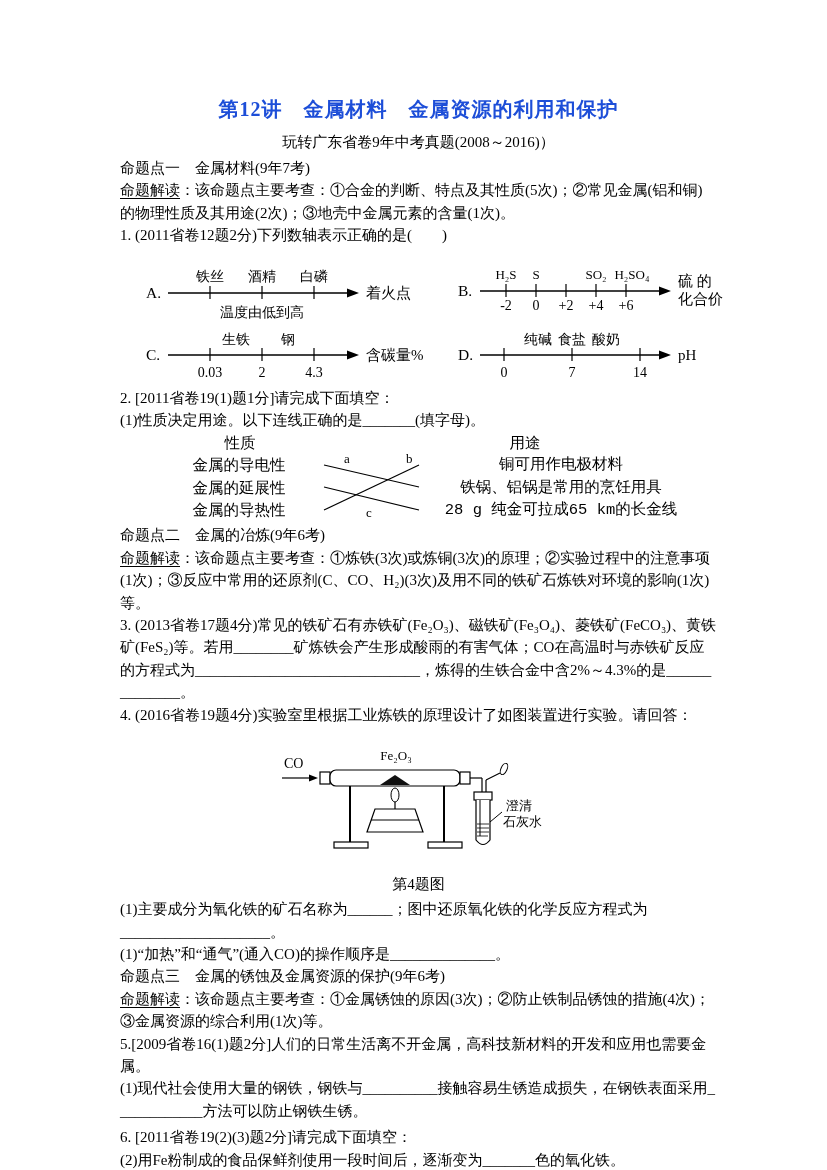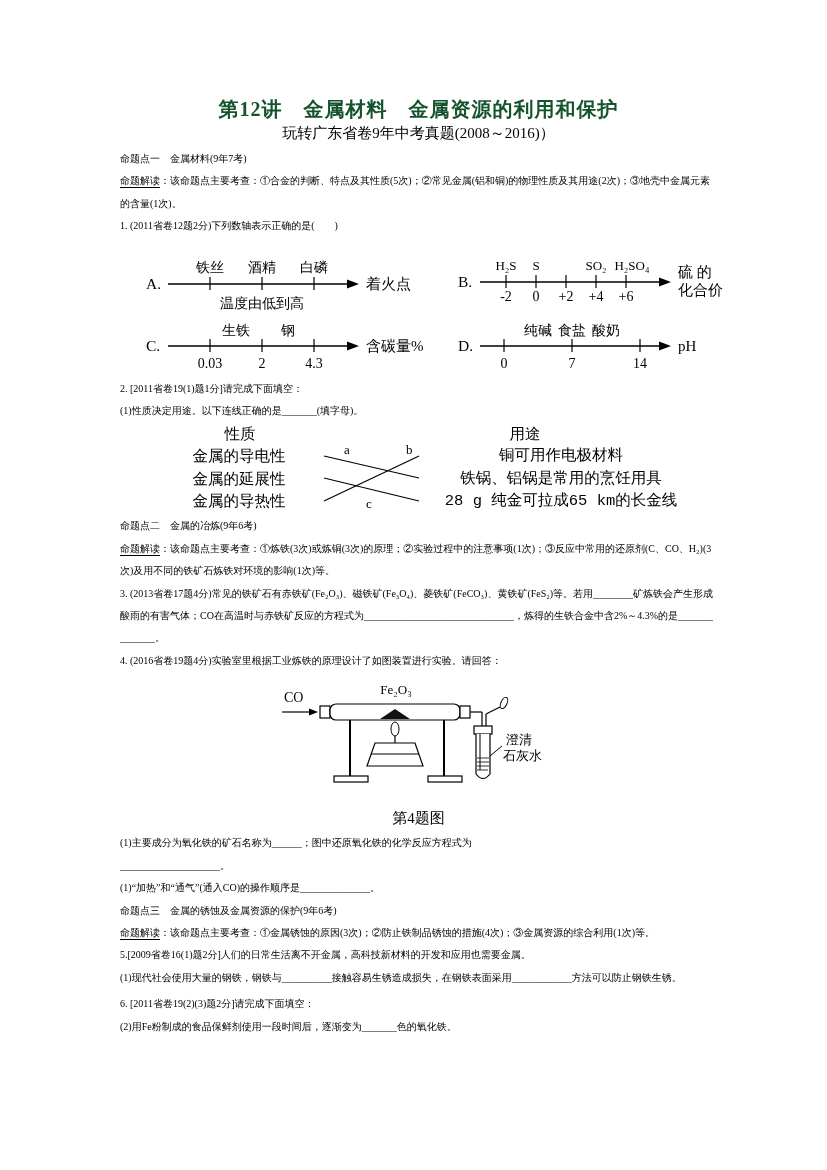--- a/index.html
+++ b/index.html
@@ -1,33 +1,33 @@
 <!DOCTYPE html>
 <html><head>
 <meta charset="utf-8">
 <style>
   html,body{margin:0;padding:0;background:#ffffff;}
   body{width:827px;height:1170px;box-sizing:border-box;
        font-family:"Liberation Serif","DejaVu Serif",serif;color:#000;}
   .page{padding:96px 110px 0 120px;box-sizing:border-box;}
-  .title{color:#14532d;font-weight:bold;font-size:20px;text-align:center;line-height:26px;letter-spacing:1px;}
-  .subtitle{font-size:15px;text-align:center;line-height:22px;}
-  p{margin:0;font-size:10px;line-height:22.4px;word-break:break-all;}
+  .title{color:#1d4ed8;font-weight:bold;font-size:20px;text-align:center;line-height:26px;letter-spacing:1px;}
+  .subtitle{font-size:15px;text-align:center;line-height:22px;margin-top:9px;}
+  p{margin:0;font-size:15px;line-height:22.4px;word-break:break-all;}
   .gap-top{margin-top:4px;}
   .u{text-decoration:underline;text-underline-offset:3px;}
   svg text{font-family:"Liberation Serif","DejaVu Serif",serif;fill:#000;}
   .numberlines{display:grid;grid-template-columns:312px auto;margin:6px 0 2px 24px;row-gap:2px;}
   .match{margin:1px 0 2px 36px;width:545px;font-size:15.5px;}
   .match-header,.match-body{display:grid;grid-template-columns:168px 95px auto;}
   .match-header div{line-height:22px;}
   .mh-left{text-align:center;}
   .mh-right{text-align:center;padding-right:70px;}
   .match-left div{line-height:22.4px;text-align:center;padding-right:2px;}
   .match-right div{line-height:22.4px;text-align:center;padding-left:2px;font-family:Liberation Mono, monospace;}
-  .apparatus{width:286px;margin:8px auto 0;}
+  .apparatus{width:286px;margin:20px auto 0;}
   .caption{text-align:center;font-size:15px;line-height:20px;margin-top:12px;}
 </style>
 </head>
 <body>
 
 <div class="page">
 
   <div class="title">第12讲　金属材料　金属资源的利用和保护</div>
   <div class="subtitle">玩转广东省卷9年中考真题(2008～2016)）</div>
 

